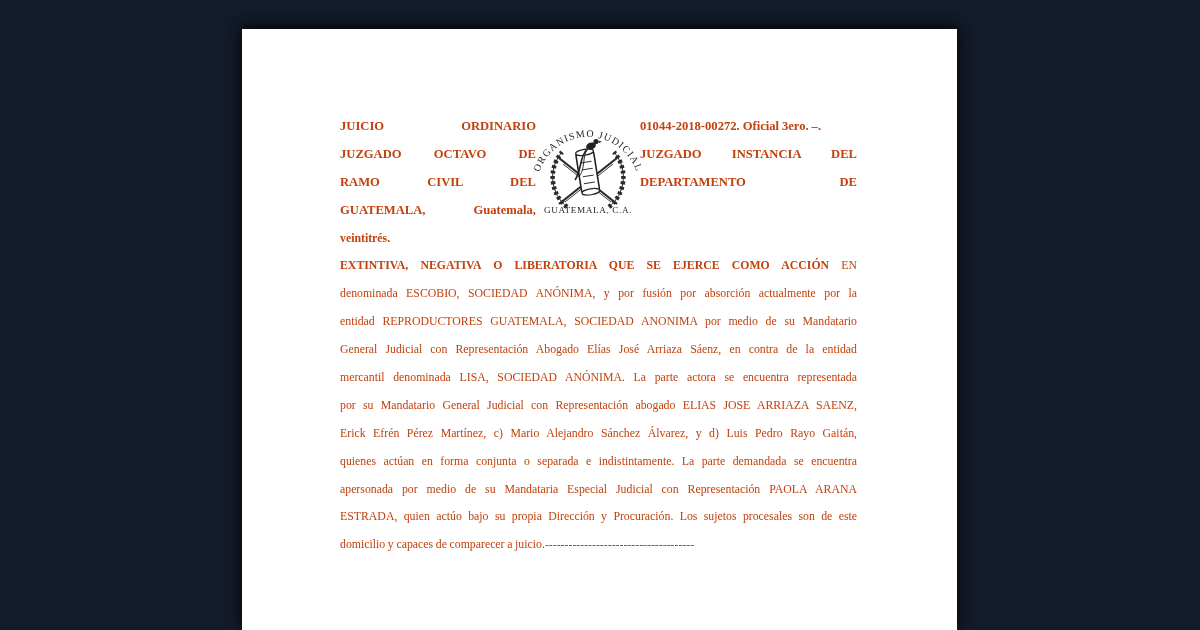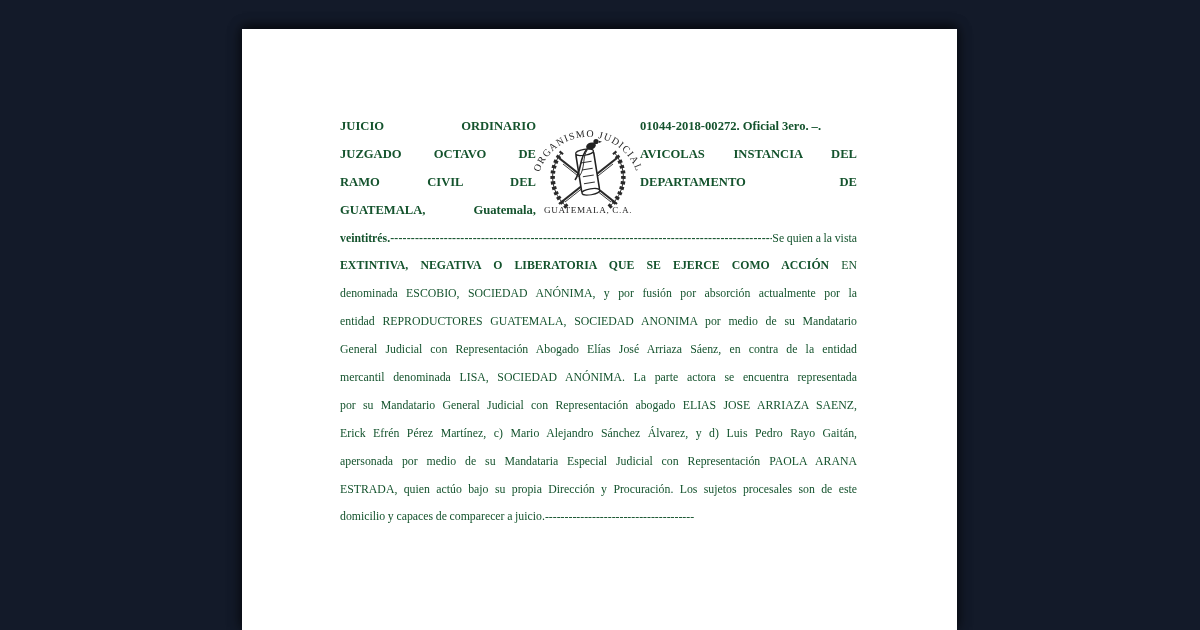--- a/index.html
+++ b/index.html
@@ -5,21 +5,21 @@
   html,body{margin:0;padding:0;}
   .stage{
     position:relative;width:1200px;height:630px;overflow:hidden;
     background:#131a29;
     font-family:"Liberation Serif","DejaVu Serif",serif;
   }
   .page{
     position:absolute;left:242px;top:29px;width:715px;height:601px;
     background:#ffffff;box-sizing:border-box;
     padding:84px 100px 0 98px;
-    color:#14532d;
+    color:#c2410c;
     box-shadow:0 -3px 10px rgba(0,0,0,.6), 0 0 14px rgba(0,0,0,.45);
   }
   .header{display:flex;width:517px;}
   .hleft{width:196px;flex:none;}
   .hmid{width:104px;flex:none;position:relative;}
   .hright{width:217px;flex:none;}
   .hline{
     height:27.9px;line-height:27.9px;
     font-weight:bold;font-size:12.6px;
     text-align:justify;text-align-last:justify;text-justify:inter-word;
@@ -27,21 +27,21 @@
   }
   .hline.no-just{text-align:center;text-align-last:left;}
   .seal-svg{position:absolute;left:-7px;top:-1px;overflow:visible;}
   .body-lines{width:517px;}
   .line{
     height:27.9px;line-height:27.9px;font-size:11.8px;
     text-align:justify;text-align-last:justify;text-justify:inter-word;
     overflow:hidden;word-spacing:-0.3px;
   }
   .line.no-just{text-align:left;text-align-last:left;}
-  .line.flexline{display:flex;align-items:baseline;text-align:left;text-align-last:left;}
+  .line.flexline{display:flex;align-items:baseline;text-align:left;text-align-last:left;flex-direction:column;}
   .flexline .seg{flex:none;white-space:nowrap;}
   .flexline .fill{flex:1 1 auto;overflow:hidden;white-space:nowrap;letter-spacing:0.2px;}
   .bold{font-weight:bold;}
 </style>
 </head>
 <body>
 
 <div class="stage">
   <div class="page">
 
@@ -96,37 +96,38 @@
             <path d="M58,37 C50,46 53,58 46,68" stroke="#222222" stroke-width="1.6" fill="none"></path>
             <path d="M58.5,37.5 C53,45 56.5,56 50.5,64" stroke="#222222" stroke-width="0.9" fill="none"></path>
           </g>
 
           <text x="59" y="100.5" text-anchor="middle" font-size="9.2" letter-spacing="0.6" fill="#1f1f1f" font-family="Liberation Serif, DejaVu Serif, serif">GUATEMALA, C.A.</text>
         </svg>
       </div>
 
       <div class="hright" id="hright">
           <div class="hline no-just">01044-2018-00272. Oficial 3ero. –.</div>
-          <div class="hline">AVICOLAS INSTANCIA DEL</div>
+          <div class="hline">JUZGADO INSTANCIA DEL</div>
           <div class="hline">DEPARTAMENTO DE</div>
         </div>
     </div>
 
     <div class="body-lines" id="bodyLines">
         <div class="line flexline">
           <span class="seg bold">veintitrés.</span>
           <span class="fill bold">------------------------------------------------------------------------------------------------------------------------------------------------------</span>
           <span class="seg">Se quien a la vista</span>
         </div>
         <div class="line"><span class="seg bold">EXTINTIVA, NEGATIVA O LIBERATORIA QUE SE EJERCE COMO ACCIÓN</span><span class="seg"> EN</span></div>
         <div class="line"><span class="seg">denominada ESCOBIO, SOCIEDAD ANÓNIMA, y por fusión por absorción actualmente por la</span></div>
         <div class="line"><span class="seg">entidad REPRODUCTORES GUATEMALA, SOCIEDAD ANONIMA por medio de su Mandatario</span></div>
         <div class="line"><span class="seg">General Judicial con Representación Abogado Elías José Arriaza Sáenz, en contra de la entidad</span></div>
         <div class="line"><span class="seg">mercantil denominada LISA, SOCIEDAD ANÓNIMA. La parte actora se encuentra representada</span></div>
         <div class="line"><span class="seg">por su Mandatario General Judicial con Representación abogado ELIAS JOSE ARRIAZA SAENZ,</span></div>
         <div class="line"><span class="seg">Erick Efrén Pérez Martínez, c) Mario Alejandro Sánchez Álvarez, y d) Luis Pedro Rayo Gaitán,</span></div>
+        <div class="line"><span class="seg">quienes actúan en forma conjunta o separada e indistintamente. La parte demandada se encuentra</span></div>
         <div class="line"><span class="seg">apersonada por medio de su Mandataria Especial Judicial con Representación PAOLA ARANA</span></div>
         <div class="line"><span class="seg">ESTRADA, quien actúo bajo su propia Dirección y Procuración. Los sujetos procesales son de este</span></div>
         <div class="line no-just"><span class="seg">domicilio y capaces de comparecer a juicio.--------------------------------------</span></div>
       </div>
 
   </div>
 </div>
 
 </body></html>

